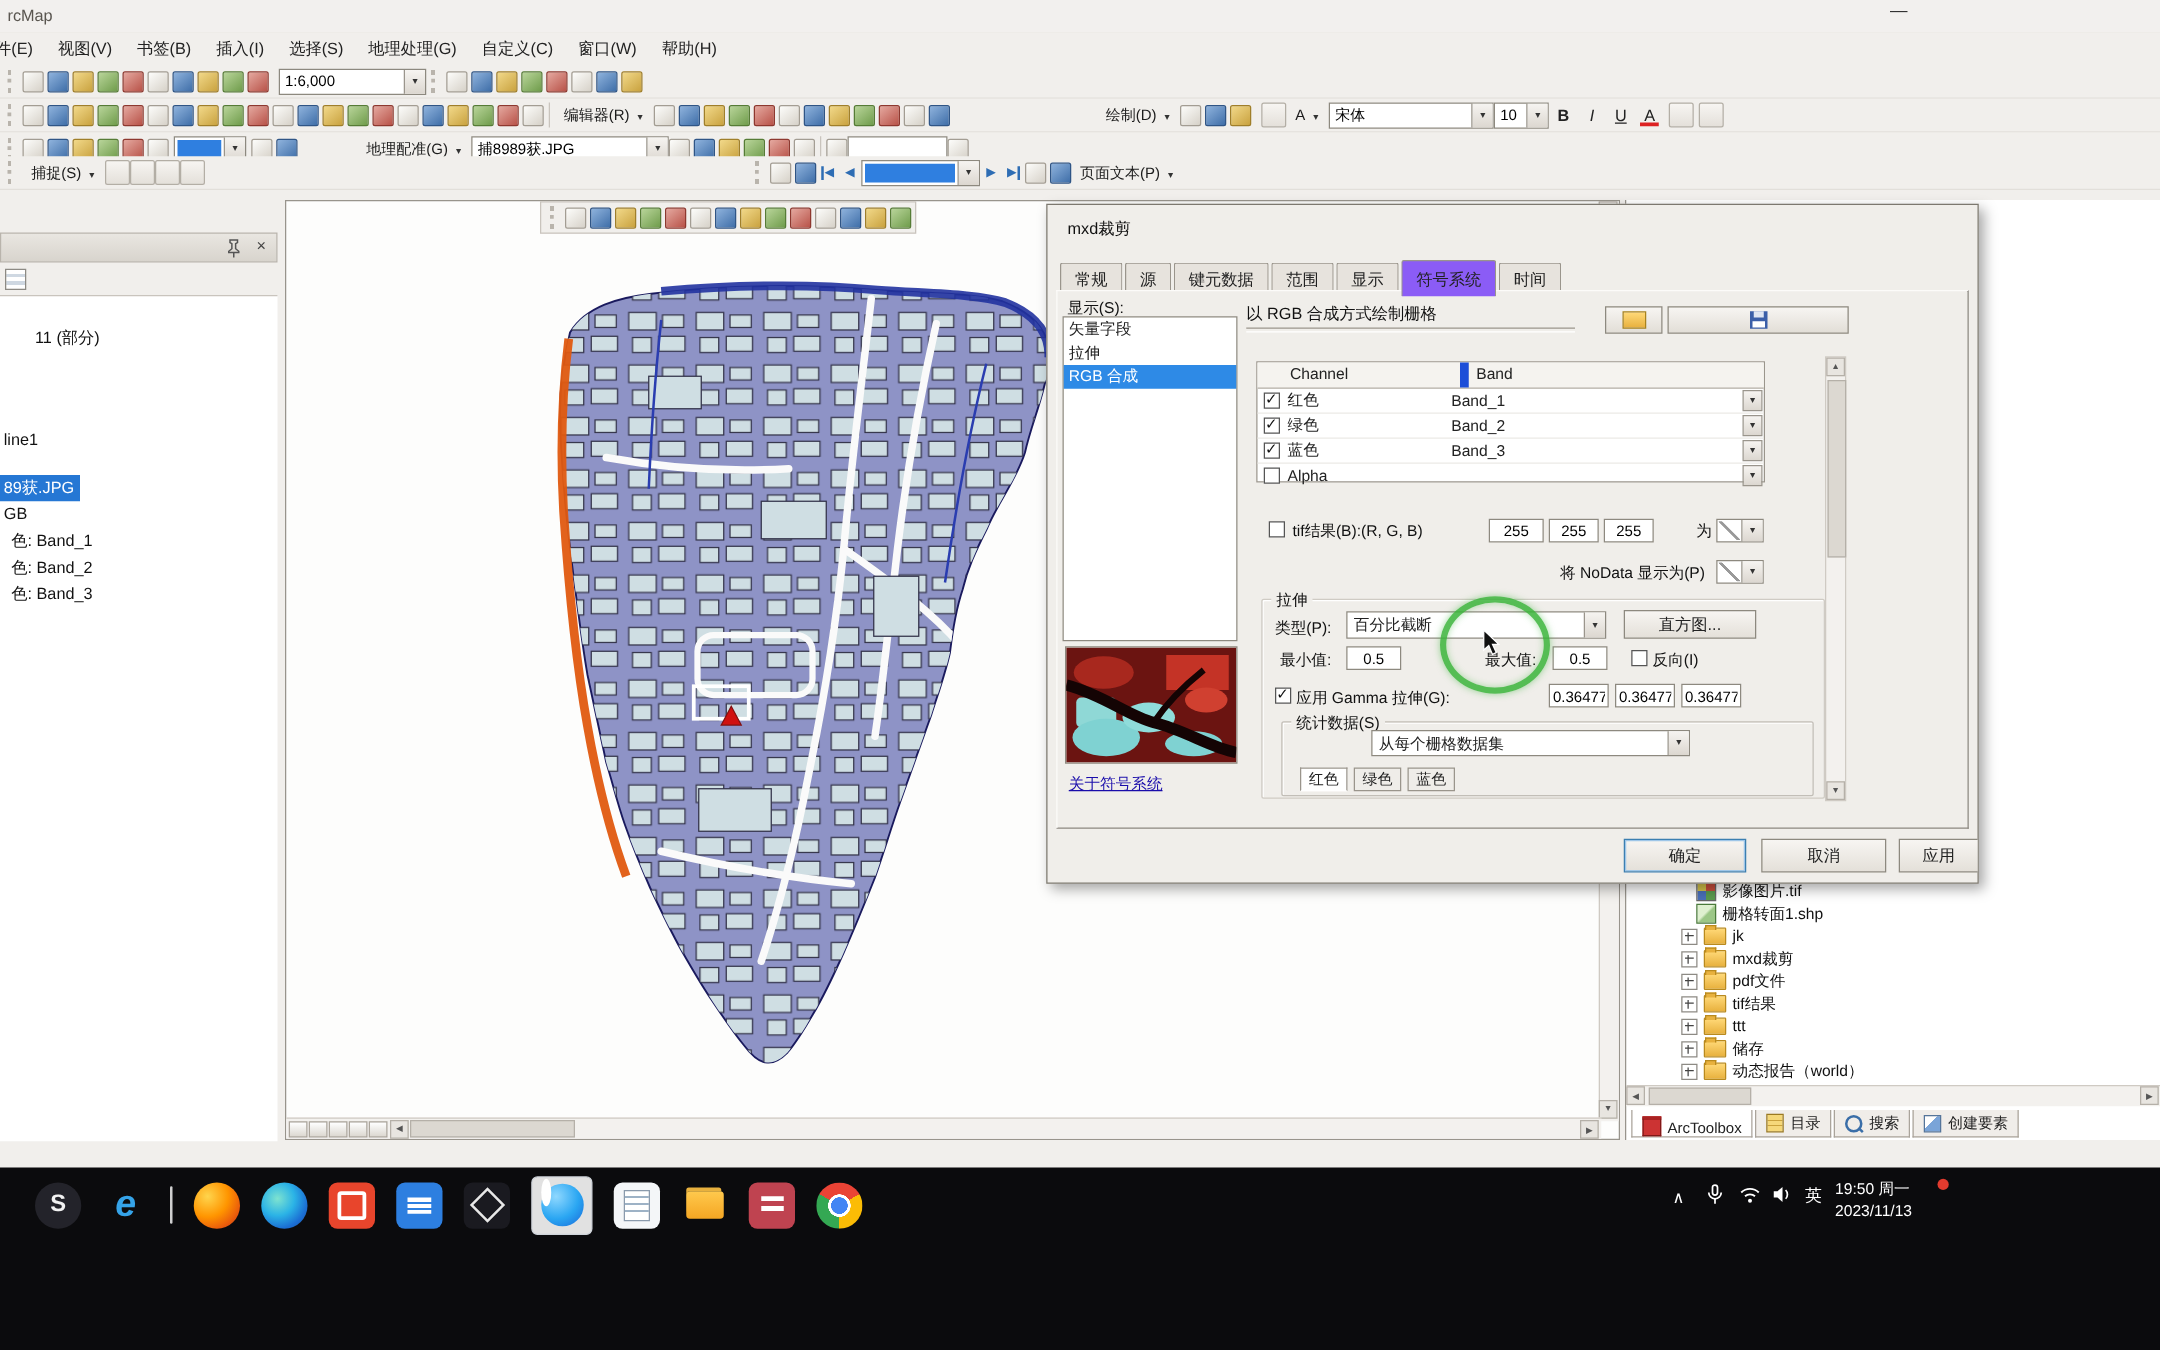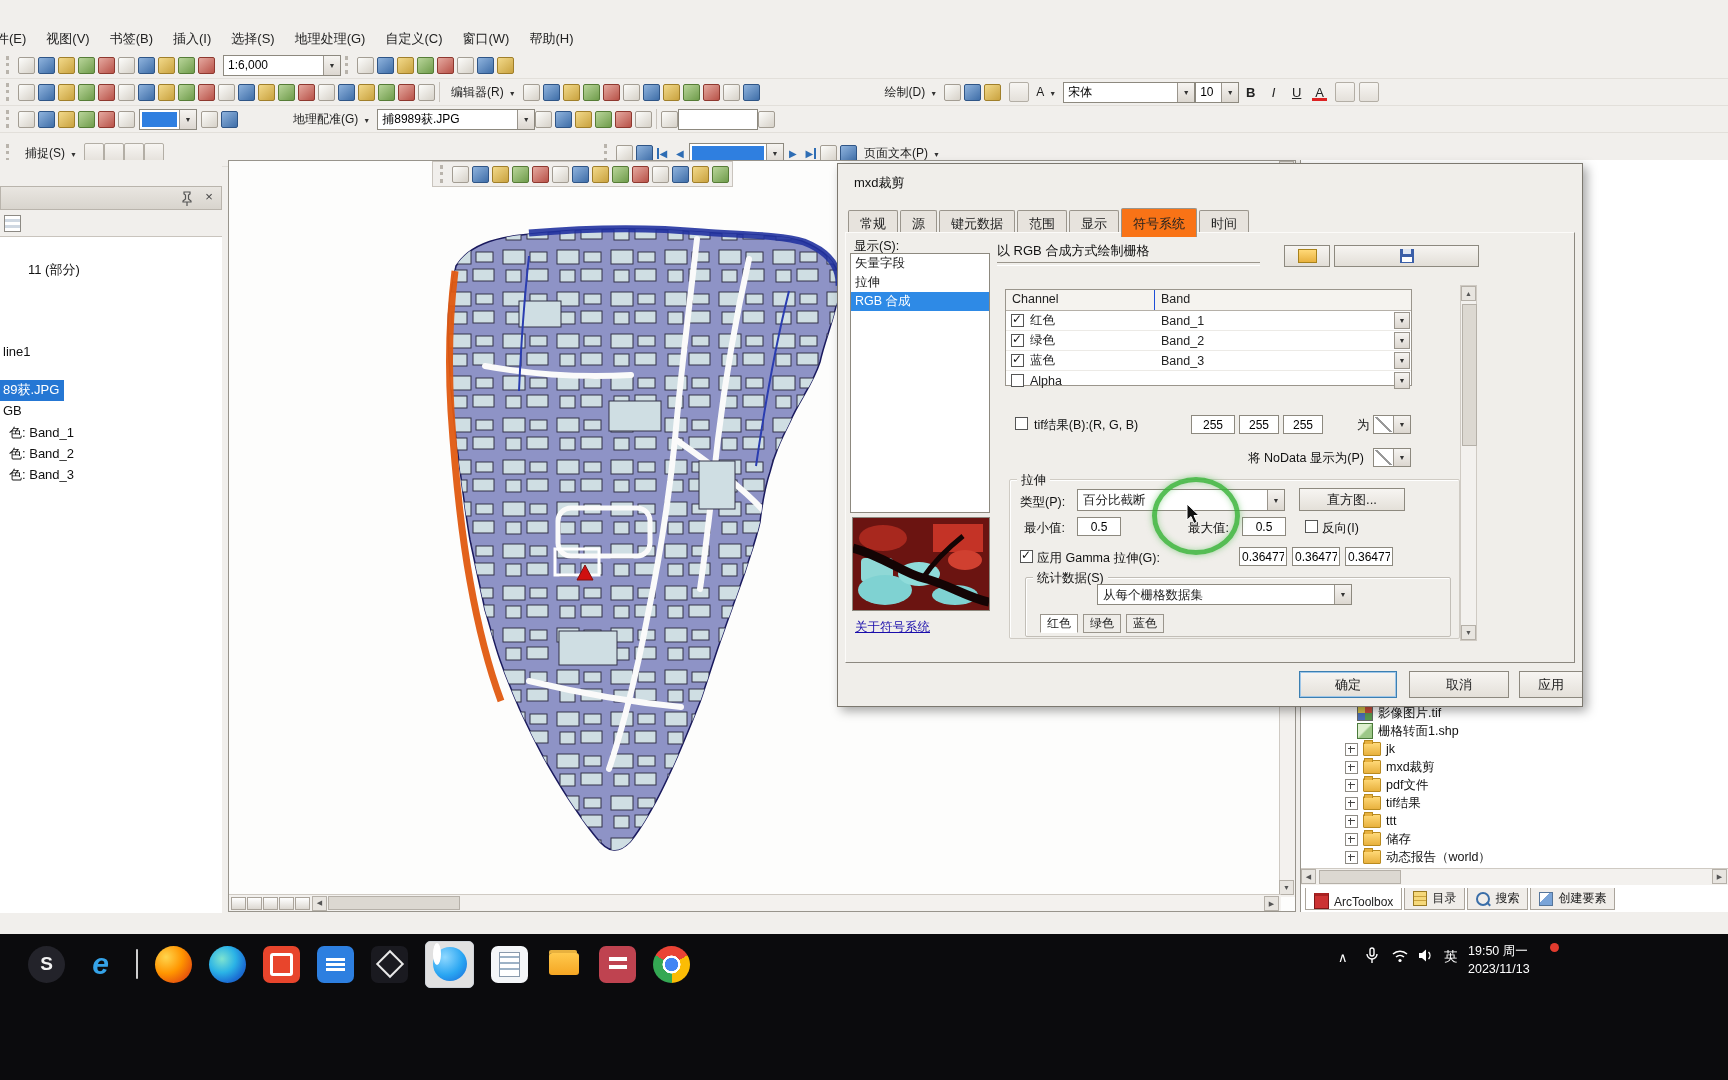--- a/index.html
+++ b/index.html
@@ -88,38 +88,38 @@
 
   
   .statusbar{position:absolute;left:0;top:912px;width:1728px;height:22px;background:#f1efec;border-top:1px solid #c9c4bd;z-index:3;}
   .coords{position:absolute;left:1388px;top:4px;font-size:12.5px;color:#222;}
 
   
   .dialog{position:absolute;left:837px;top:163px;width:746px;height:544px;background:#f0eeea;border:1px solid #7c786f;box-shadow:4px 4px 10px rgba(0,0,0,.35);z-index:50;overflow:hidden;box-sizing:border-box;}
   .dlg-title{position:absolute;left:16px;top:10px;font-size:13px;color:#111;}
   .dlg-tabs{position:absolute;left:10px;top:44px;display:flex;align-items:flex-end;}
   .dtab{padding:4px 11px;border:1px solid #9a958c;border-bottom:none;background:#e7e3dd;margin-right:2px;border-radius:2px 2px 0 0;font-size:13px;}
-  .dtab.active{background:#f97316;padding-top:6px;position:relative;z-index:2;font-family:Liberation Serif, serif;}
+  .dtab.active{background:#8b5cf6;padding-top:6px;position:relative;z-index:2;font-family:Liberation Serif, serif;}
   .dlg-page{position:absolute;left:7px;top:68px;width:730px;height:431px;background:#f0eeea;border:1px solid;border-color:#fcfbf9 #8c8880 #8c8880 #fcfbf9;box-sizing:border-box;}
   .lbl{position:absolute;font-size:12.5px;white-space:nowrap;color:#111;}
   .listbox{position:absolute;left:4px;top:20px;width:138px;height:258px;background:#fff;border:1px solid #8d897f;font-size:12.5px;}
   .lb-item{padding:1px 4px;white-space:nowrap;}
   .lb-item.sel{background:#2e8ae6;color:#ffffff;}
   .preview{position:absolute;left:6px;top:284px;width:136px;height:92px;border:1px solid #8d897f;}
   .dlg-link{position:absolute;left:9px;top:386px;font-size:12.5px;color:#1a0dab;text-decoration:underline;}
   .hr3d{position:absolute;height:2px;border-top:1px solid #9a958c;border-bottom:1px solid #fff;}
   .mini-btn{position:absolute;height:22px;background:linear-gradient(#f7f5f2,#e2ded7);border:1px solid #8d897f;display:flex;align-items:center;justify-content:center;box-sizing:border-box;}
   .folder-glyph{width:17px;height:12px;background:linear-gradient(#ffd978,#e8b13e);border:1px solid #a8821c;position:relative;}
   .save-glyph{width:14px;height:14px;background:#3b5fa8;position:relative;}
   .save-glyph::before{content:"";position:absolute;left:3px;top:0;width:8px;height:5px;background:#dfe6f2;}
   .save-glyph::after{content:"";position:absolute;left:2px;bottom:1px;width:10px;height:5px;background:#fff;}
   .chan-table{position:absolute;left:159px;top:56px;width:407px;height:97px;background:#fff;border:1px solid #9a958c;box-sizing:border-box;font-size:12.5px;}
   .chan-head{display:flex;height:20px;border-bottom:1px solid #b5b0a8;background:#f5f3ef;}
   .chan-head>div{padding:2px 6px;box-sizing:border-box;}
-  .chan-col1{width:149px;border-right:1px solid #1d4ed8;}
+  .chan-col1{width:149px;border-right:7px solid #1d4ed8;margin-left:20px;}
   .chan-row{display:flex;align-items:center;height:19px;border-bottom:1px solid #eceae6;}
   .chan-row .c1{width:149px;display:flex;align-items:center;gap:6px;padding-left:5px;box-sizing:border-box;}
   .chan-row .c2{flex:1;padding-left:6px;}
   .chan-dd{width:16px;height:17px;background:linear-gradient(#f6f4f1,#dcd7d0);border:1px solid #9a958c;display:flex;align-items:center;justify-content:center;margin-right:1px;box-sizing:border-box;}
   .chan-dd::before{content:"▼";font-size:7px;color:#333;}
   .cb{width:13px;height:13px;background:#fff;border:1px solid #555;box-sizing:border-box;position:relative;flex:0 0 auto;display:inline-block;vertical-align:-2px;}
   .cb.checked::after{content:"✓";position:absolute;left:0px;top:-3px;font-size:12px;color:#111;}
   .dinput{position:absolute;height:19px;border:1px solid #8d897f;background:#fff;font-size:12px;text-align:center;font-family:inherit;box-sizing:border-box;padding:0 2px;}
   .swatch-dd{position:absolute;width:38px;height:19px;display:flex;border:1px solid #8d897f;background:#fff;box-sizing:border-box;}
   .swatch{flex:1;background:linear-gradient(45deg,transparent 44%,#999 46%,#999 54%,transparent 56%),#fff;margin:1px;}
@@ -167,20 +167,24 @@
   .chev::before{content:"∧";font-size:13px;color:#fff;}
   .ime{font-size:13.5px;color:#fff;}
   .clock{position:absolute;left:1468px;top:8px;color:#fff;font-size:12.5px;line-height:1.45;white-space:nowrap;}
   .badge{position:absolute;left:1550px;top:9px;width:9px;height:9px;background:#e23b2e;border-radius:50%;}
 </style>
 </head>
 <body>
 
 <div id="screen">
 
+  <div class="titlebar">
+    <span class="title-text">rcMap</span>
+    <span class="win-min"></span>
+  </div>
 
   <div class="menubar">
     <span class="menu-item">文件(E)</span>
     <span class="menu-item">视图(V)</span>
     <span class="menu-item">书签(B)</span>
     <span class="menu-item">插入(I)</span>
     <span class="menu-item">选择(S)</span>
     <span class="menu-item">地理处理(G)</span>
     <span class="menu-item">自定义(C)</span>
     <span class="menu-item">窗口(W)</span>
@@ -332,21 +336,21 @@
     <span class="tool-sep"></span>
     <span class="iconset">
         <span></span>
       </span>
     <input class="tinput" style="width: 72px;">
     <span class="iconset">
         <span></span>
       </span>
   </div>
 
-  <div class="trow" style="top:140px;">
+  <div class="trow" style="top:125px;">
     <span class="grip"></span>
     <span class="ddbtn">
       <span>捕捉(S)</span>
         <span class="caret"></span>
     </span>
     <span class="tool-btn"></span>
     <span class="tool-btn"></span>
     <span class="tool-btn"></span>
     <span class="tool-btn"></span>
     <span class="grip" style="margin-left:440px;"></span>

